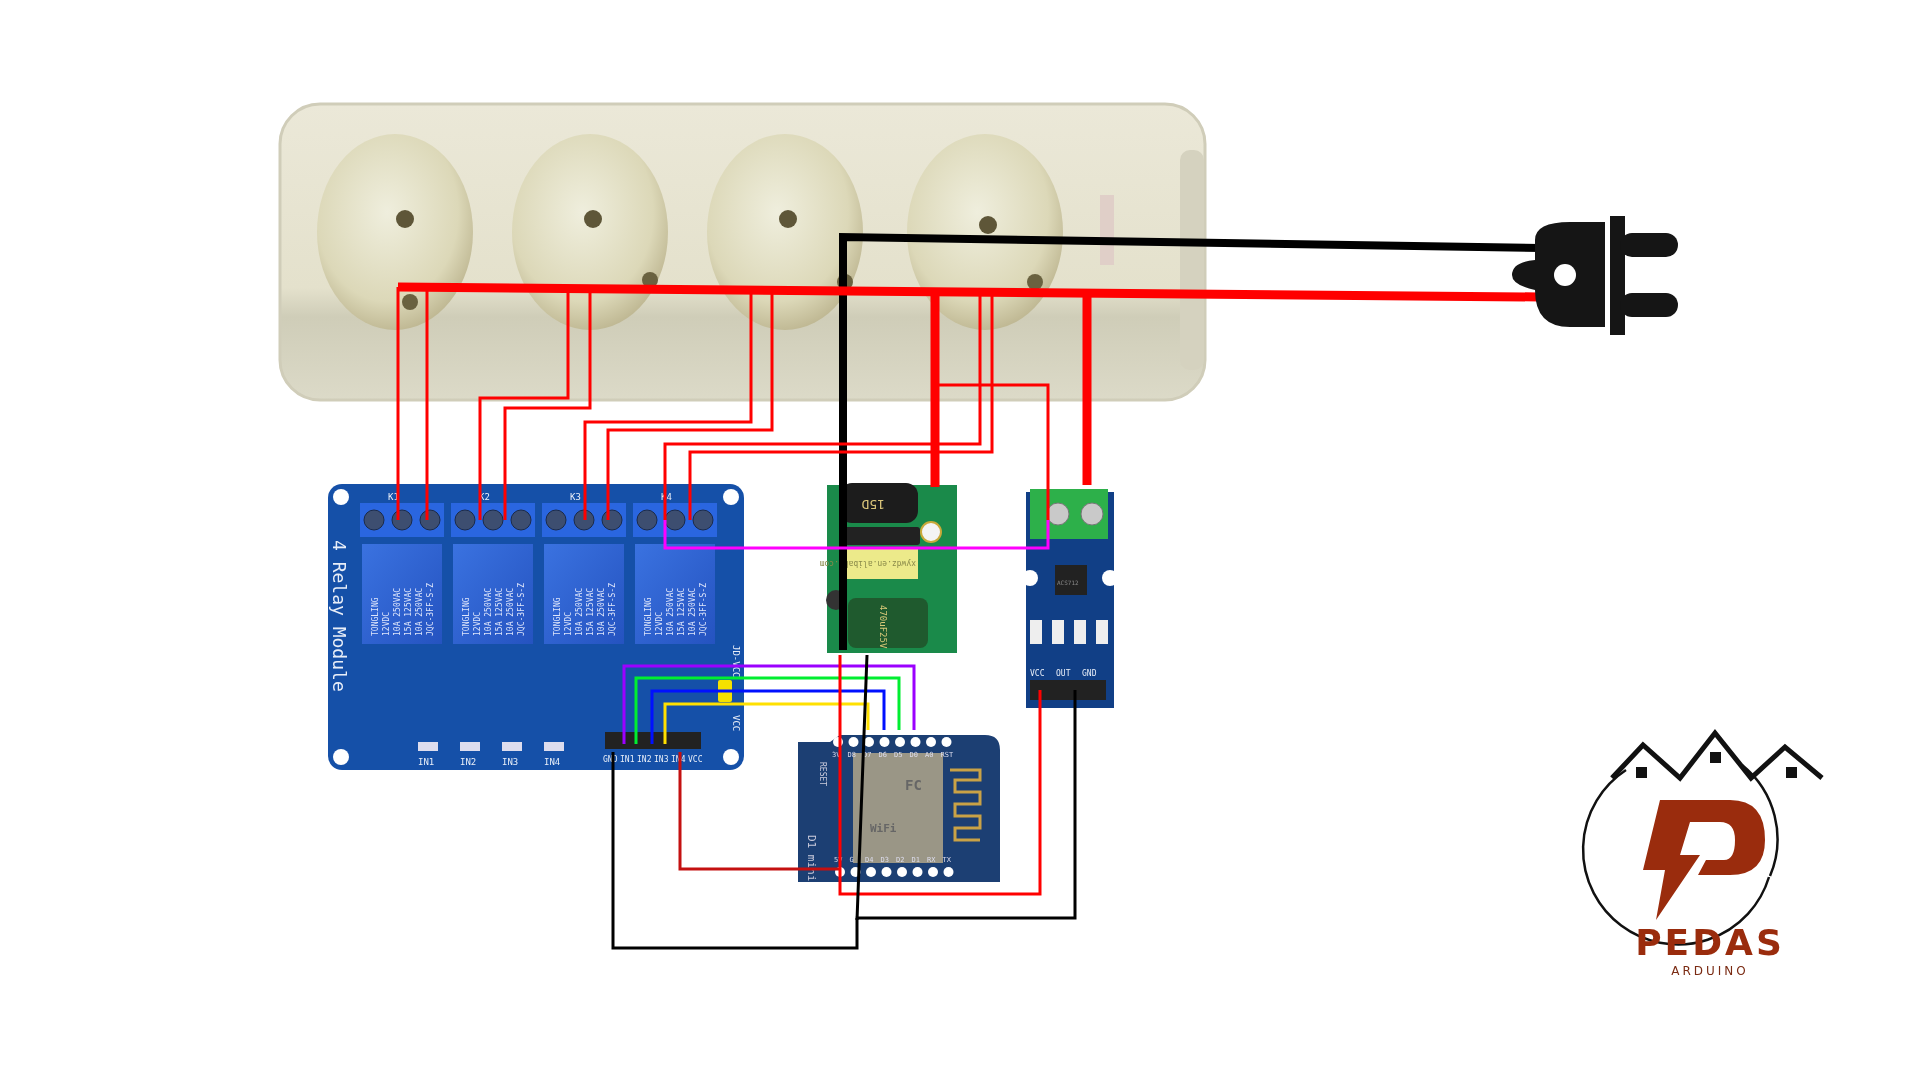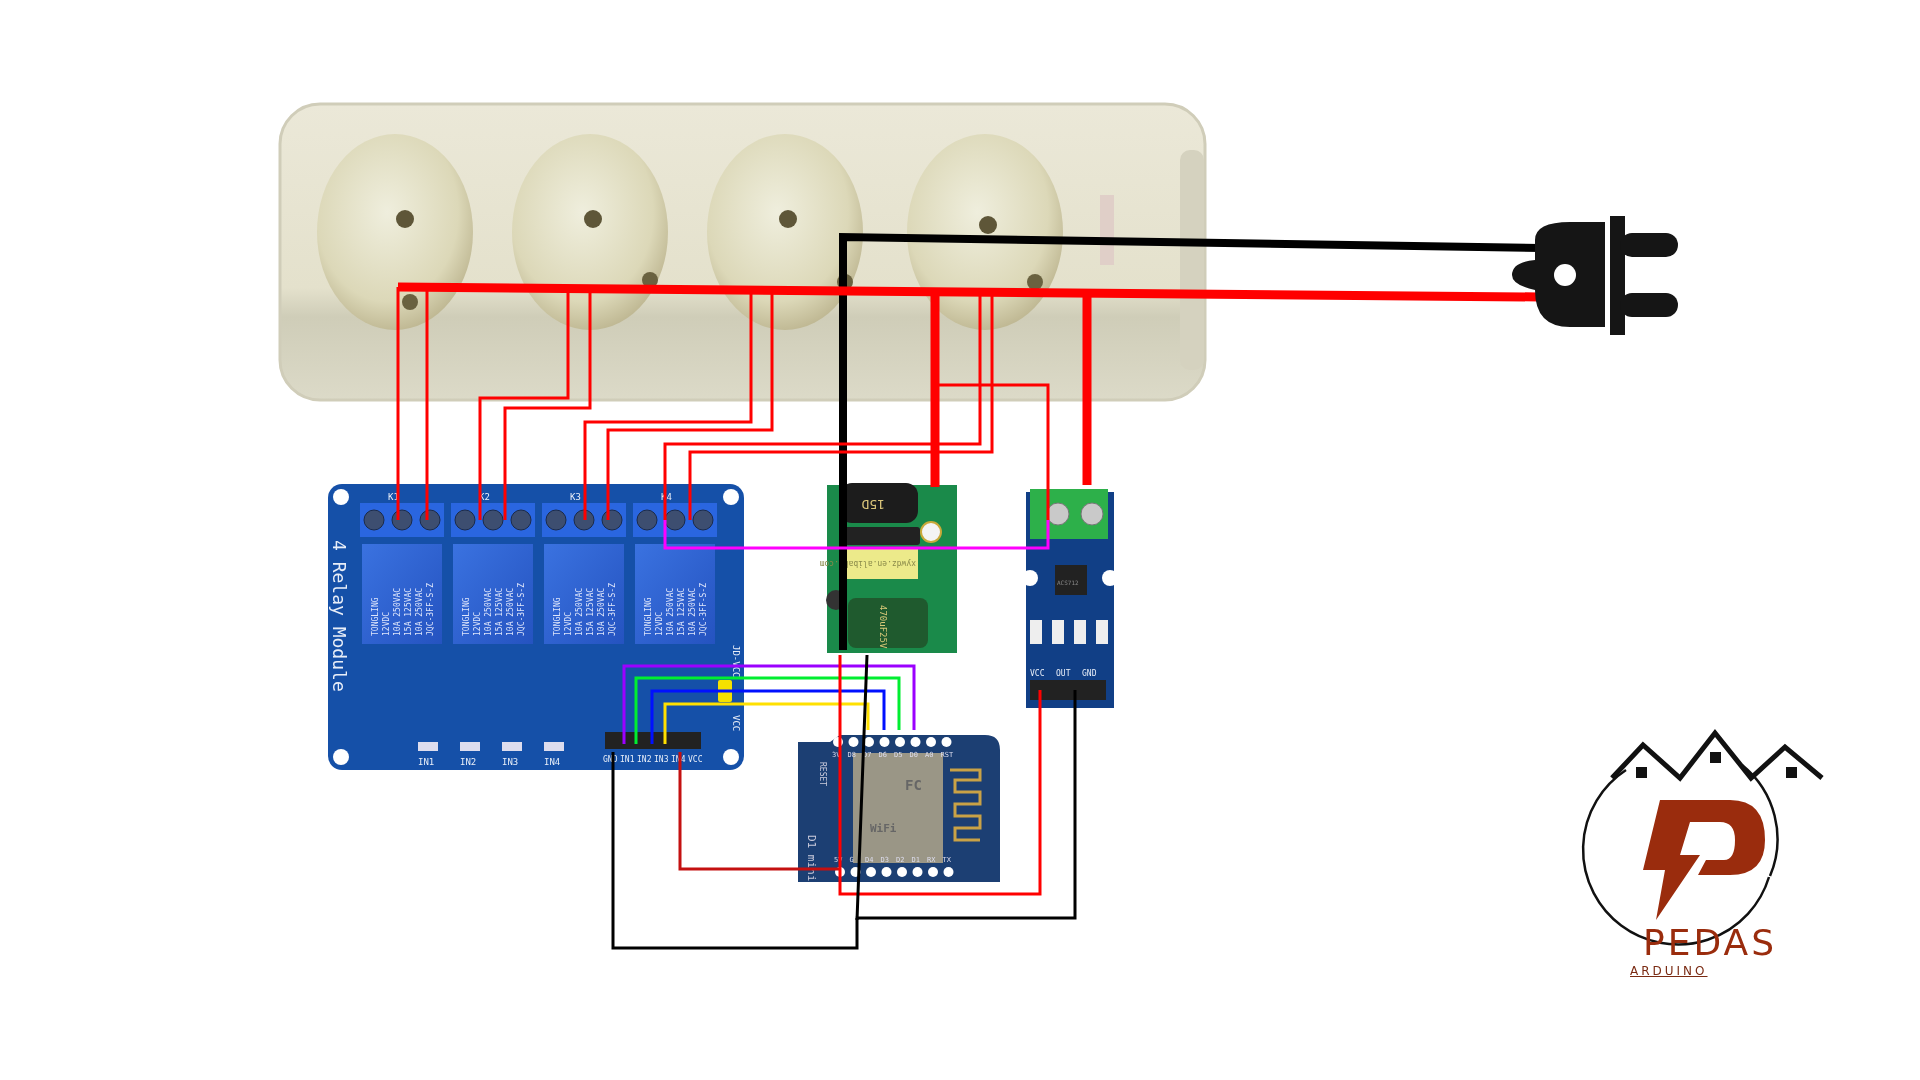--- a/index.html
+++ b/index.html
@@ -1,19 +1,19 @@
 <!DOCTYPE html>
 <html><head>
 <meta charset="utf-8">
 <style>
   html,body{margin:0;padding:0;background:#ffffff;}
   body{width:1920px;height:1080px;position:relative;overflow:hidden;font-family:"Liberation Sans",sans-serif;}
   svg text{font-family:"DejaVu Sans Mono",monospace;}
-  .logo-title{position:absolute;left:1630px;top:922px;width:160px;text-align:center;font-family:"DejaVu Sans",sans-serif;font-weight:normal;font-size:36px;letter-spacing:3px;color:#9a2c0d;}
-  .logo-sub{position:absolute;left:1630px;top:964px;width:160px;font-family:"DejaVu Sans",sans-serif;font-size:12px;letter-spacing:3px;color:#7a2a12;text-decoration:underline;}
+  .logo-title{position:absolute;left:1630px;top:922px;width:160px;text-align:center;font-family:"DejaVu Sans",sans-serif;font-weight:bold;font-size:36px;letter-spacing:3px;color:#9a2c0d;}
+  .logo-sub{position:absolute;left:1630px;top:964px;width:160px;text-align:center;font-family:"DejaVu Sans",sans-serif;font-size:12px;letter-spacing:3px;color:#7a2a12;}
 </style>
 </head>
 <body>
 
 <svg width="1920" height="1080" viewBox="0 0 1920 1080" style="position:absolute;left:0;top:0">
   <defs>
     <linearGradient id="stripGrad" x1="0" y1="0" x2="0" y2="1">
       <stop offset="0" stop-color="#ebe8d8"></stop>
       <stop offset="0.62" stop-color="#e4e1cc"></stop>
       <stop offset="0.72" stop-color="#cfcdb8"></stop>

